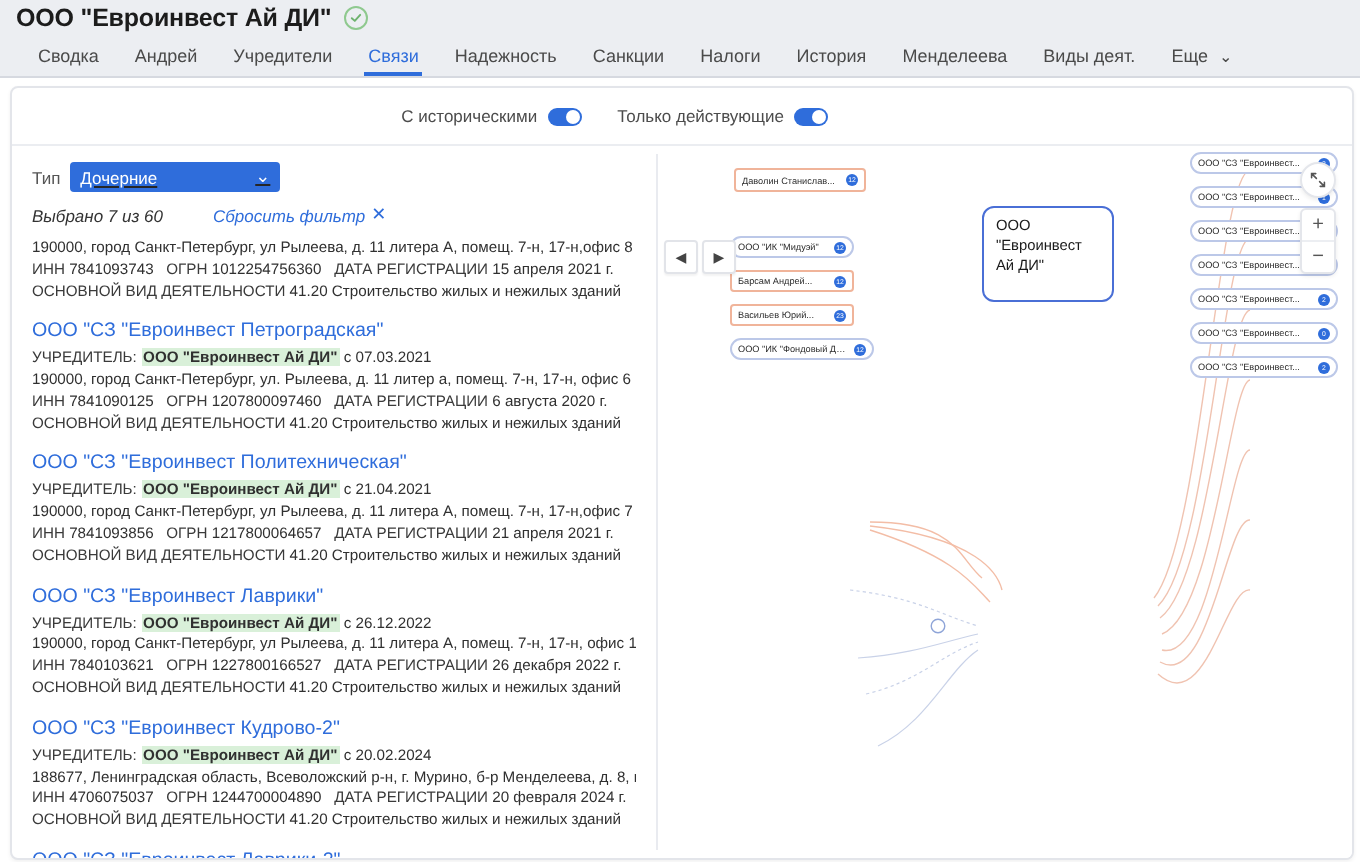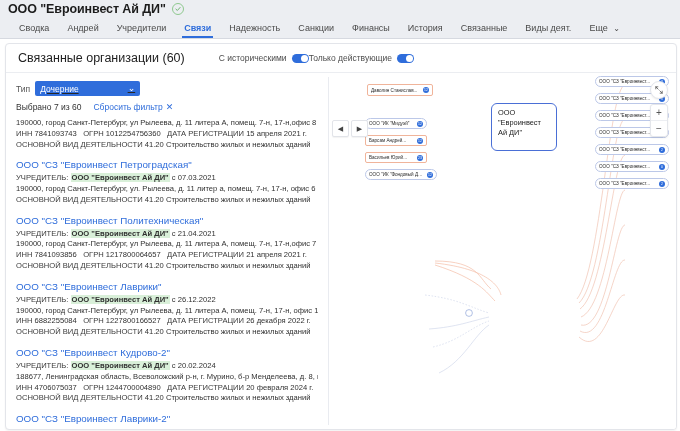--- a/index.html
+++ b/index.html
@@ -14,51 +14,51 @@
   
   .topbar{height:17px;background:#eceef2;display:flex;align-items:center;padding:0 0 0 8px;}
   .company-title{font-size:12.5px;font-weight:bold;color:#1c1c1c;letter-spacing:-0.1px;}
   .verified{margin-left:6px;width:10px;height:10px;border-radius:50%;border:1.2px solid #8fc98f;
     display:inline-flex;align-items:center;justify-content:center;}
   .verified svg{display:block;}
 
   .tabbar{height:21px;background:#eceef2;display:flex;align-items:flex-end;padding-left:10px;
     border-bottom:1px solid #d6d9e0;}
   .tab{font-size:9px;color:#4a4a4a;padding:0 9px 5px 9px;white-space:nowrap;cursor:pointer;position:relative;}
-  .tab.active{color:#2f6ddb;font-weight:bold;}
+  .tab.active{color:#2f6ddb;font-weight:normal;}
   .tab.active:after{content:"";position:absolute;left:7px;right:7px;bottom:0;height:2px;background:#2f6ddb;}
   .tab .chev{display:inline-block;margin-left:3px;font-size:8px;}
 
   
   .card{position:absolute;left:5px;top:43px;width:670px;height:385px;background:#fff;
     border:1px solid #e3e5ea;border-radius:4px;box-shadow:0 1px 2px rgba(0,0,0,.06);overflow:hidden;}
 
   .card-head{height:28px;display:flex;align-items:center;padding:0 12px;border-bottom:1px solid #ebedf1;}
   .card-title{font-size:12.5px;color:#222;font-weight:normal;}
-  .toggles{margin-left:auto;display:flex;align-items:center;padding-right:250px;text-align:center;}
+  .toggles{margin-left:auto;display:flex;align-items:center;gap:18px;padding-right:250px;text-align:center;}
   .tg{display:flex;align-items:center;gap:5px;font-size:8.5px;color:#4c4c4c;cursor:pointer;}
   .switch{width:17px;height:9px;border-radius:5px;background:#2f6ddb;position:relative;}
   .switch:after{content:"";position:absolute;width:7px;height:7px;border-radius:50%;background:#fff;
     top:1px;right:1px;}
 
   
   .body{display:flex;height:356px;}
   .left{width:322px;position:relative;}
   .divider{width:1px;background:#e9ebf0;margin-top:4px;height:348px;}
   .right{flex:1;position:relative;background:#fff;}
 
   
   .filter{padding:8px 0 0 10px;}
   .filter-row{display:flex;align-items:center;gap:5px;}
   .filter-label{font-size:8.5px;color:#555;}
   .select{width:95px;height:15px;background:#2f6ddb;border-radius:2px;display:flex;align-items:center;
     justify-content:space-between;padding:0 5px;cursor:pointer;text-decoration:underline;}
   .select span{color:#fff;font-size:8.5px;}
   .select .arrow{color:#fff;font-size:9px;line-height:1;}
-  .filter-sub{margin-top:6px;display:flex;align-items:center;gap:12px;font-size:8.5px;}
+  .filter-sub{margin-top:6px;display:flex;align-items:center;gap:25px;font-size:8.5px;font-style:italic;}
   .sel-count{color:#333;}
   .reset{color:#2f6ddb;cursor:pointer;display:flex;align-items:center;gap:3px;}
   .reset .x{font-size:9px;font-weight:bold;}
   .list-inner{padding:0 10px;}
   .entry{padding:4px 0 5px 0;}
   .entry.partial{padding-top:0;}
   .org-name{color:#2f6ddb;font-size:9.8px;margin-bottom:3px;cursor:pointer;}
   .line{font-size:7.6px;color:#303030;line-height:1.42;white-space:nowrap;overflow:hidden;}
   .line .k{color:#3a3a3a;}
   .hl{background:#d9f0d9;padding:0 1px;font-weight:bold;}
@@ -106,34 +106,33 @@
     </span>
   </div>
 
   <div class="tabbar">
     <div class="tab"><span>Сводка</span></div>
     <div class="tab"><span>Андрей</span></div>
     <div class="tab"><span>Учредители</span></div>
     <div class="tab active"><span>Связи</span></div>
     <div class="tab"><span>Надежность</span></div>
     <div class="tab"><span>Санкции</span></div>
-    <div class="tab"><span>Финансы</span></div>
+    <div class="tab"><span>Налоги</span></div>
     <div class="tab"><span>История</span></div>
-    <div class="tab"><span>Связанные</span></div>
+    <div class="tab"><span>Менделеева</span></div>
     <div class="tab"><span>Виды деят.</span></div>
     <div class="tab">
       <span>Еще</span>
       <span class="chev">⌄</span>
     </div>
   </div>
 
   <div class="card">
 
     <div class="card-head">
-      <div class="card-title">Связанные организации (60)</div>
       <div class="toggles">
         <div class="tg">
           <span>С историческими</span>
           <span class="switch"></span>
         </div>
         <div class="tg">
           <span>Только действующие</span>
           <span class="switch"></span>
         </div>
       </div>
@@ -180,20 +179,28 @@
 
           <div class="entry">
             <div class="org-name">ООО "СЗ "Евроинвест Петроградская"</div>
             <div class="line">
               <span class="k">УЧРЕДИТЕЛЬ:</span>
               <span class="hl">ООО "Евроинвест Ай ДИ"</span>
               <span>с 07.03.2021</span>
             </div>
             <div class="line">190000, город Санкт-Петербург, ул. Рылеева, д. 11 литер а, помещ. 7-н, 17-н, офис 6</div>
             <div class="line">
+              <span class="k">ИНН</span>
+              <span>7841090125</span>&nbsp;&nbsp;
+              <span class="k">ОГРН</span>
+              <span>1207800097460</span>&nbsp;&nbsp;
+              <span class="k">ДАТА РЕГИСТРАЦИИ</span>
+              <span>6 августа 2020 г.</span>
+            </div>
+            <div class="line">
               <span class="k">ОСНОВНОЙ ВИД ДЕЯТЕЛЬНОСТИ</span>
               <span>41.20 Строительство жилых и нежилых зданий</span>
             </div>
           </div>
 
           <div class="entry">
             <div class="org-name">ООО "СЗ "Евроинвест Политехническая"</div>
             <div class="line">
               <span class="k">УЧРЕДИТЕЛЬ:</span>
               <span class="hl">ООО "Евроинвест Ай ДИ"</span>
@@ -217,21 +224,21 @@
           <div class="entry">
             <div class="org-name">ООО "СЗ "Евроинвест Лаврики"</div>
             <div class="line">
               <span class="k">УЧРЕДИТЕЛЬ:</span>
               <span class="hl">ООО "Евроинвест Ай ДИ"</span>
               <span>с 26.12.2022</span>
             </div>
             <div class="line">190000, город Санкт-Петербург, ул Рылеева, д. 11 литера А, помещ. 7-н, 17-н, офис 10</div>
             <div class="line">
               <span class="k">ИНН</span>
-              <span>6882255084</span>&nbsp;&nbsp;
+              <span>7840103621</span>&nbsp;&nbsp;
               <span class="k">ОГРН</span>
               <span>1227800166527</span>&nbsp;&nbsp;
               <span class="k">ДАТА РЕГИСТРАЦИИ</span>
               <span>26 декабря 2022 г.</span>
             </div>
             <div class="line">
               <span class="k">ОСНОВНОЙ ВИД ДЕЯТЕЛЬНОСТИ</span>
               <span>41.20 Строительство жилых и нежилых зданий</span>
             </div>
           </div>

